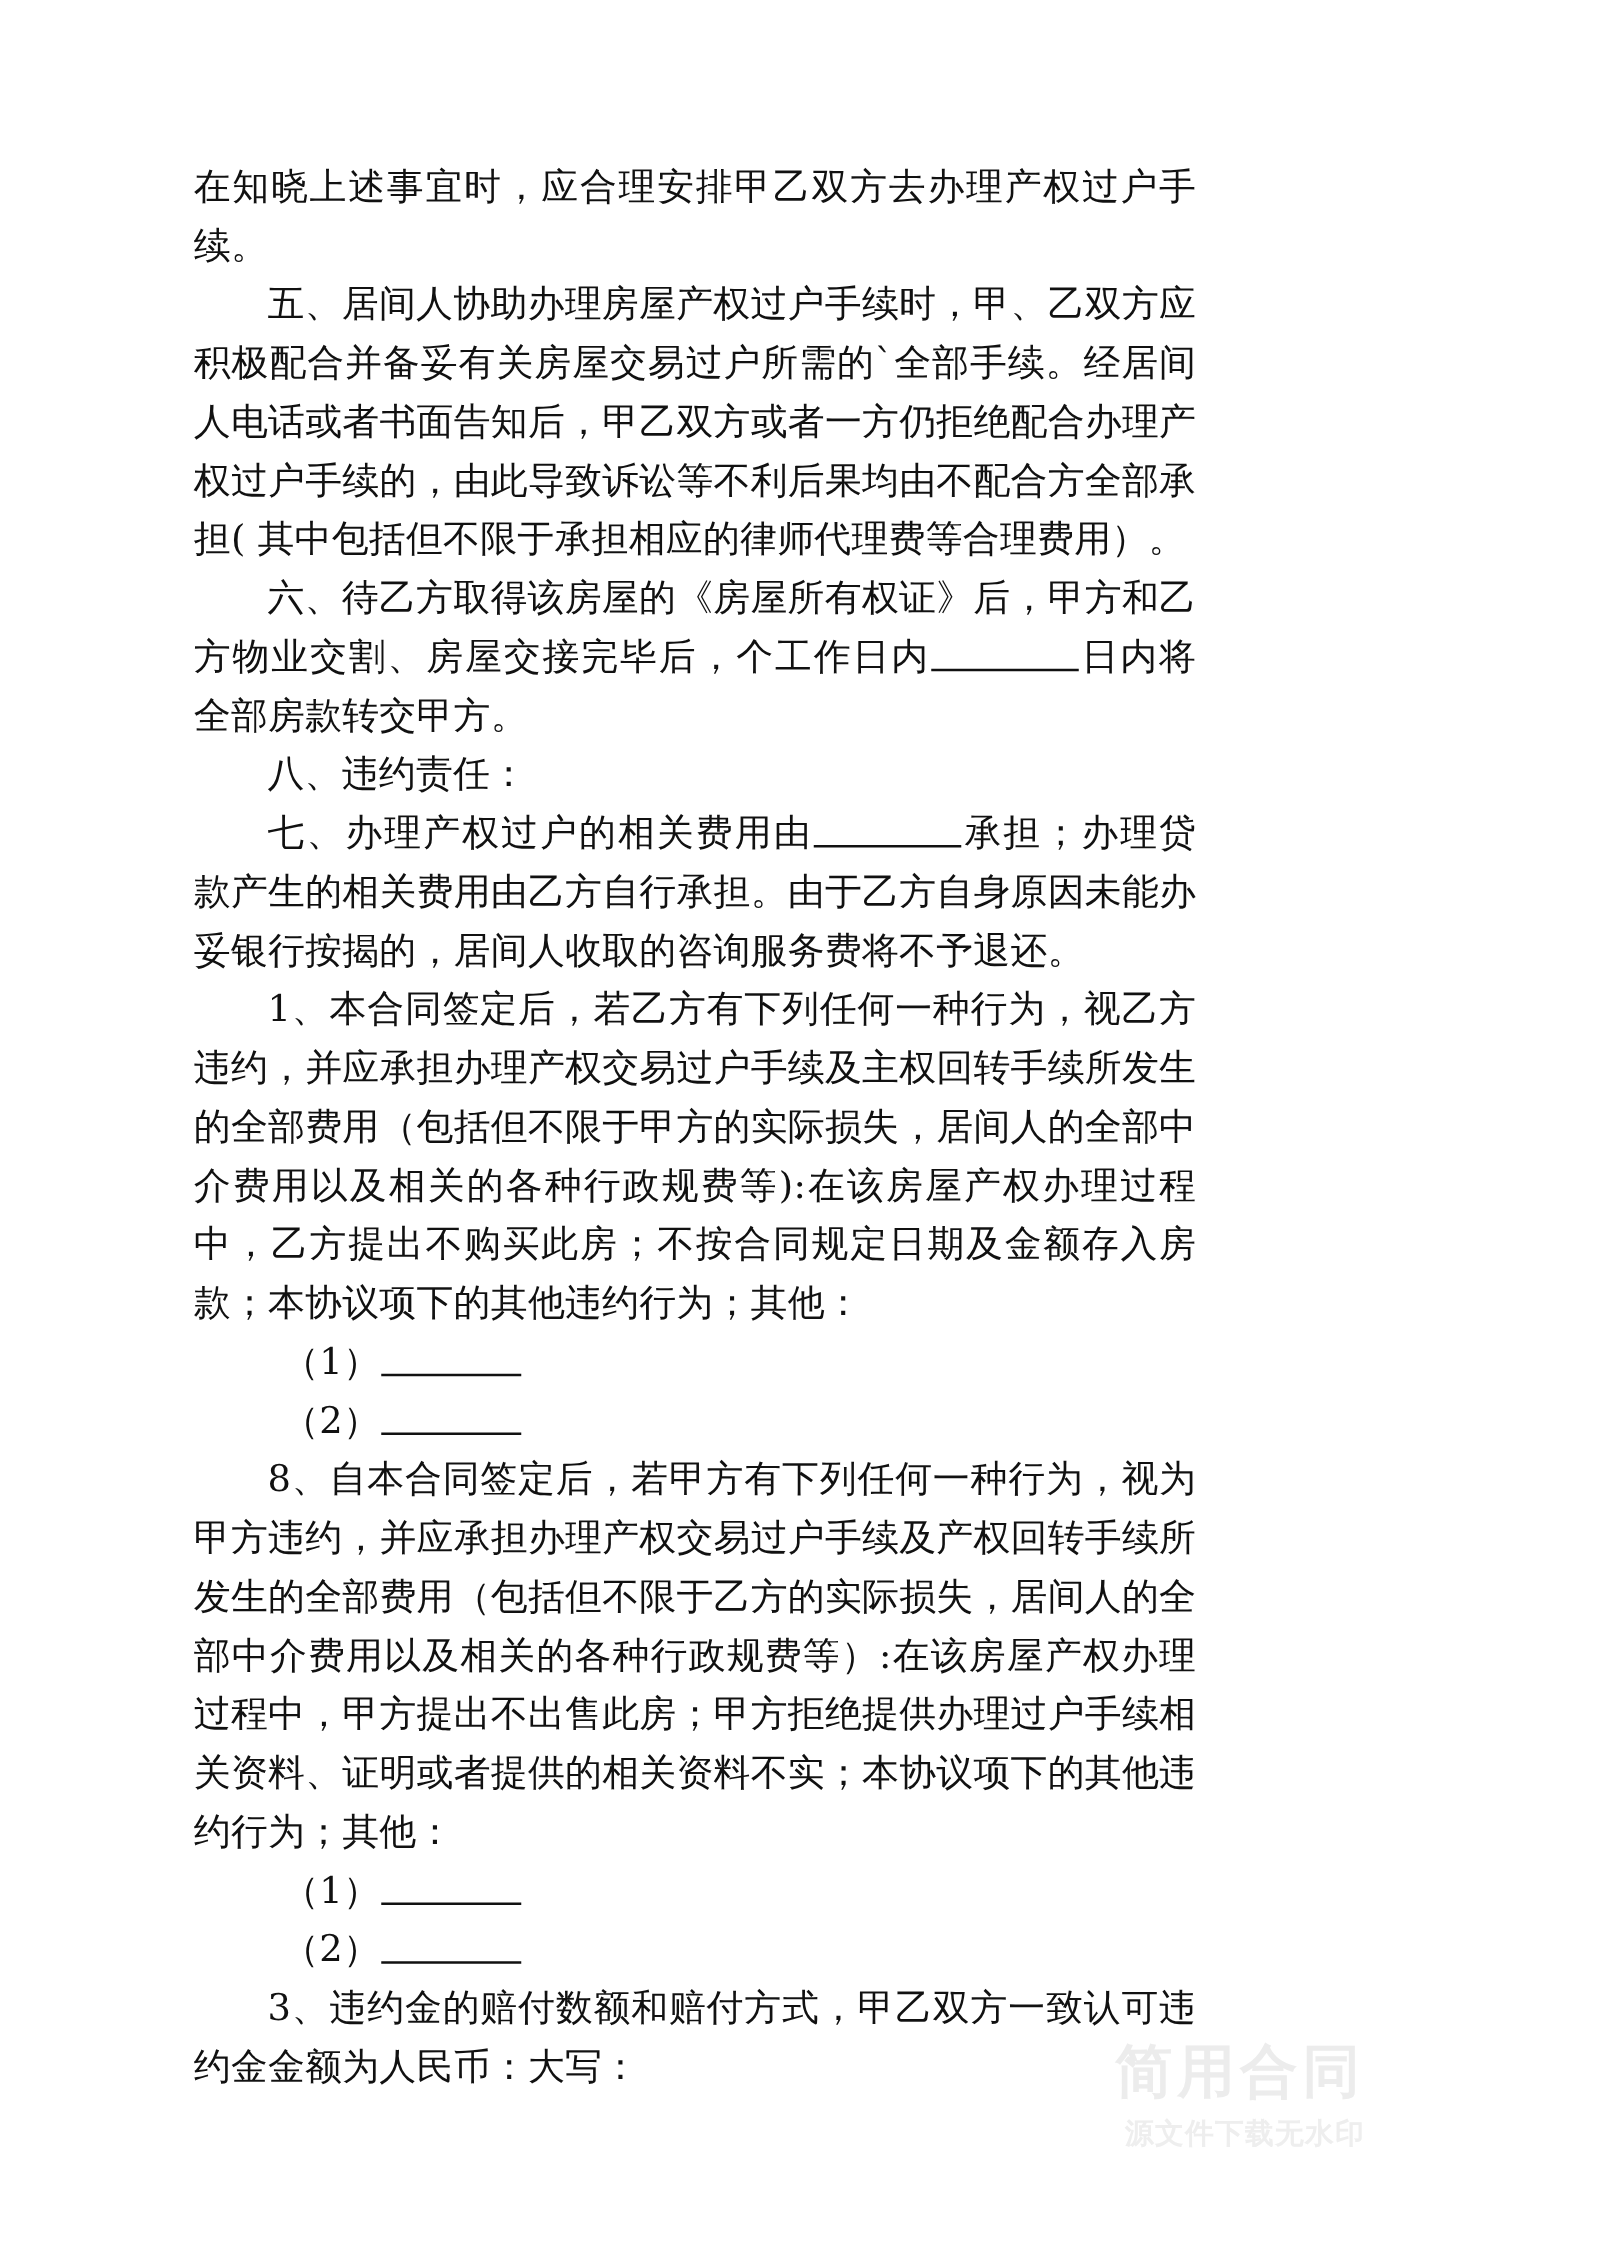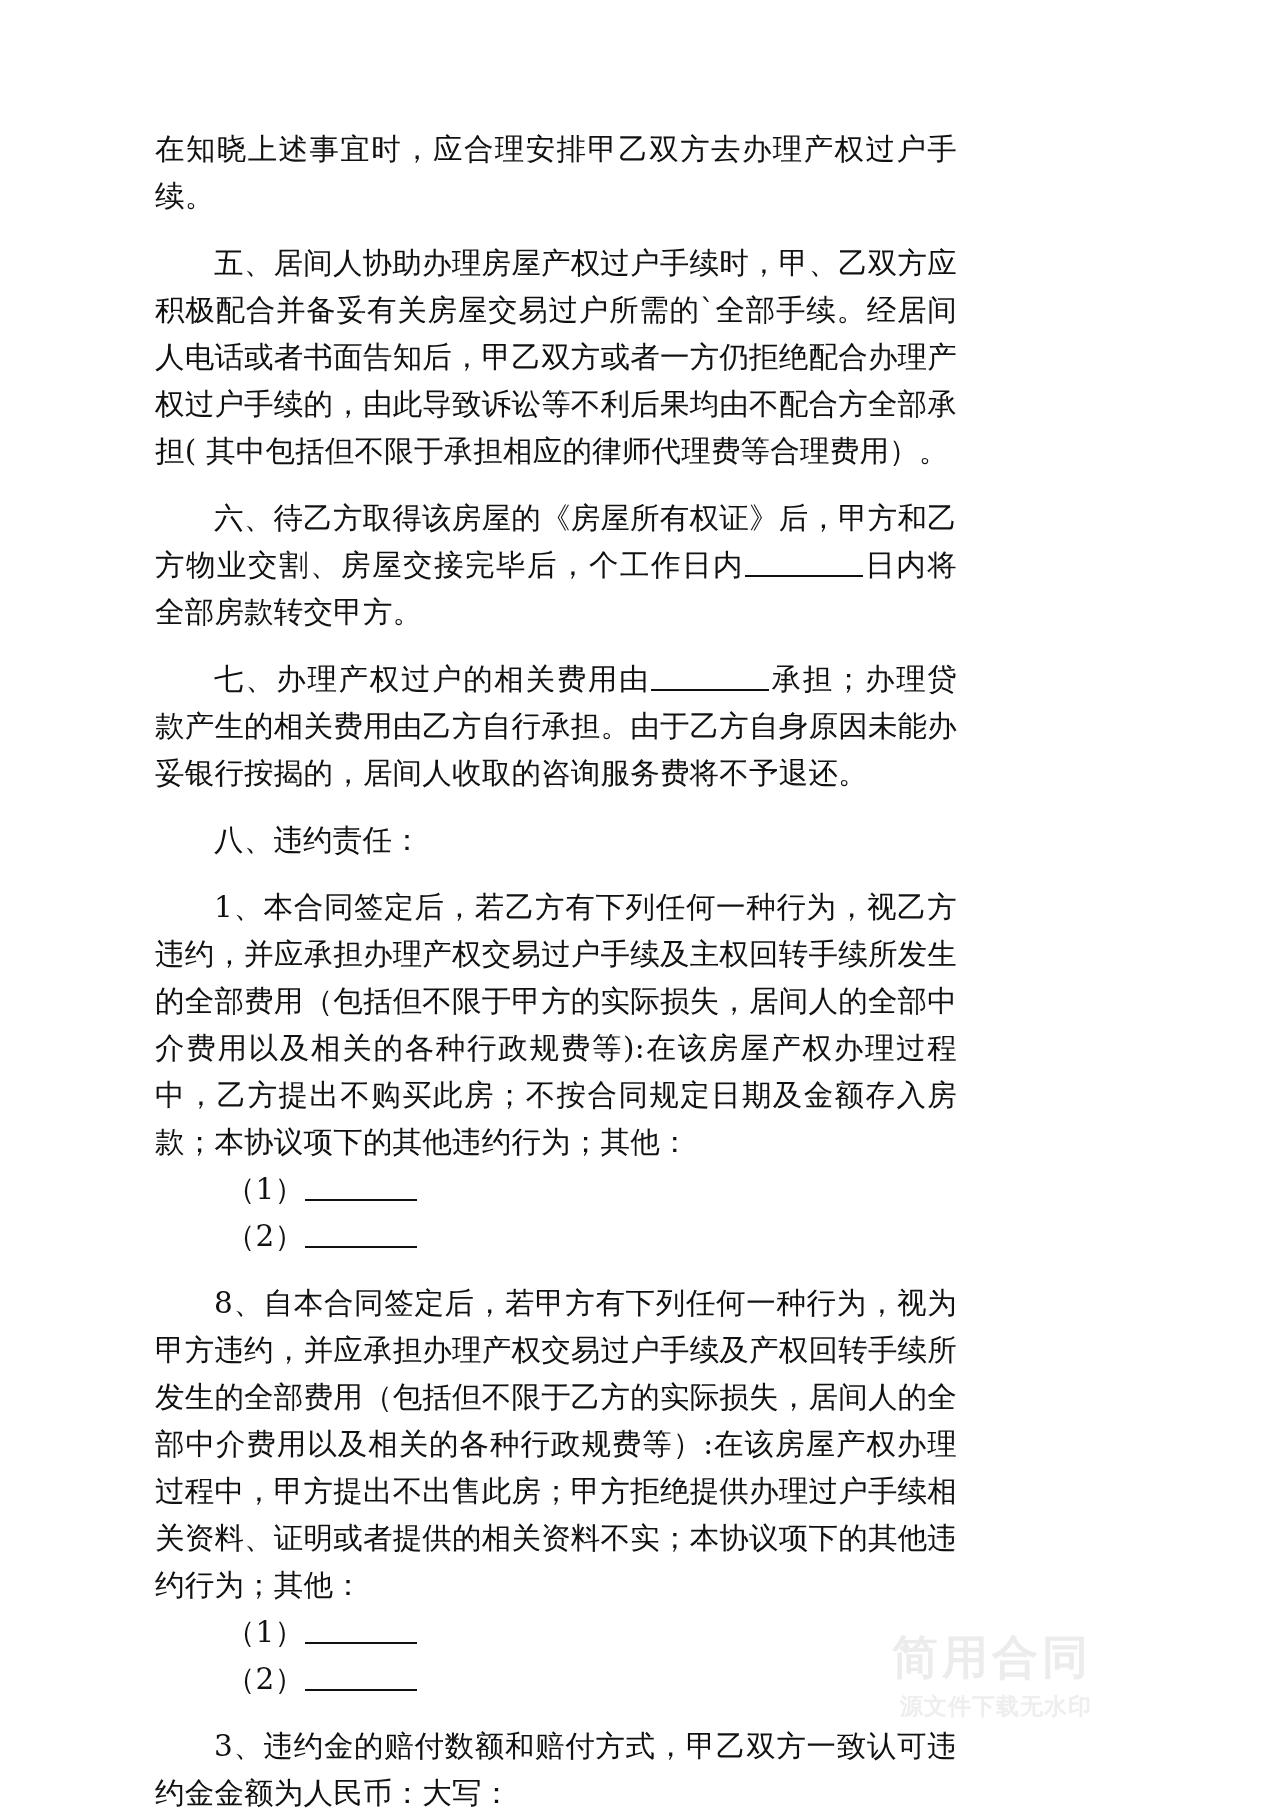--- a/index.html
+++ b/index.html
@@ -68,21 +68,20 @@
     line-height: 47px;
     color: #111111;
     text-align: justify;
     text-justify: inter-character;
     text-align-last: left;
     letter-spacing: 0.2px;
     word-break: break-all;
   }
   .para.indent {
     text-indent: 2em;
-    margin-top: 20px;
   }
   .para.sub-indent {
     text-indent: 2.4em;
   }
 
   .blank {
     display: inline-block;
     border-bottom: 2px solid #111111;
     min-width: 118px;
     height: 0.96em;
@@ -112,25 +111,25 @@
     <p class="para indent">
       <span>五、居间人协助办理房屋产权过户手续时，甲、乙双方应积极配合并备妥有关房屋交易过户所需的`全部手续。经居间人电话或者书面告知后，甲乙双方或者一方仍拒绝配合办理产权过户手续的，由此导致诉讼等不利后果均由不配合方全部承担( 其中包括但不限于承担相应的律师代理费等合理费用）。</span>
     </p>
 
 
     <p class="para indent">
       <span>六、待乙方取得该房屋的《房屋所有权证》后，甲方和乙方物业交割、房屋交接完毕后，个工作日内</span><span class="blank"></span><span>日内将全部房款转交甲方。</span>
     </p>
 
     <p class="para indent">
-      <span>七、办理产权过户的相关费用由</span><span class="blank"></span><span>承担；办理贷款产生的相关费用由乙方自行承担。由于乙方自身原因未能办妥银行按揭的，居间人收取的咨询服务费将不予退还。</span>
+      <span>八、违约责任：</span>
     </p>
 
     <p class="para indent">
-      <span>八、违约责任：</span>
+      <span>七、办理产权过户的相关费用由</span><span class="blank"></span><span>承担；办理贷款产生的相关费用由乙方自行承担。由于乙方自身原因未能办妥银行按揭的，居间人收取的咨询服务费将不予退还。</span>
     </p>
 
     <p class="para indent">
       <span>1、本合同签定后，若乙方有下列任何一种行为，视乙方违约，并应承担办理产权交易过户手续及主权回转手续所发生的全部费用（包括但不限于甲方的实际损失，居间人的全部中介费用以及相关的各种行政规费等):在该房屋产权办理过程中，乙方提出不购买此房；不按合同规定日期及金额存入房款；本协议项下的其他违约行为；其他：</span>
     </p>
 
     <p class="para sub-indent">
       <span>（1）</span><span class="blank short"></span>
     </p>
 

